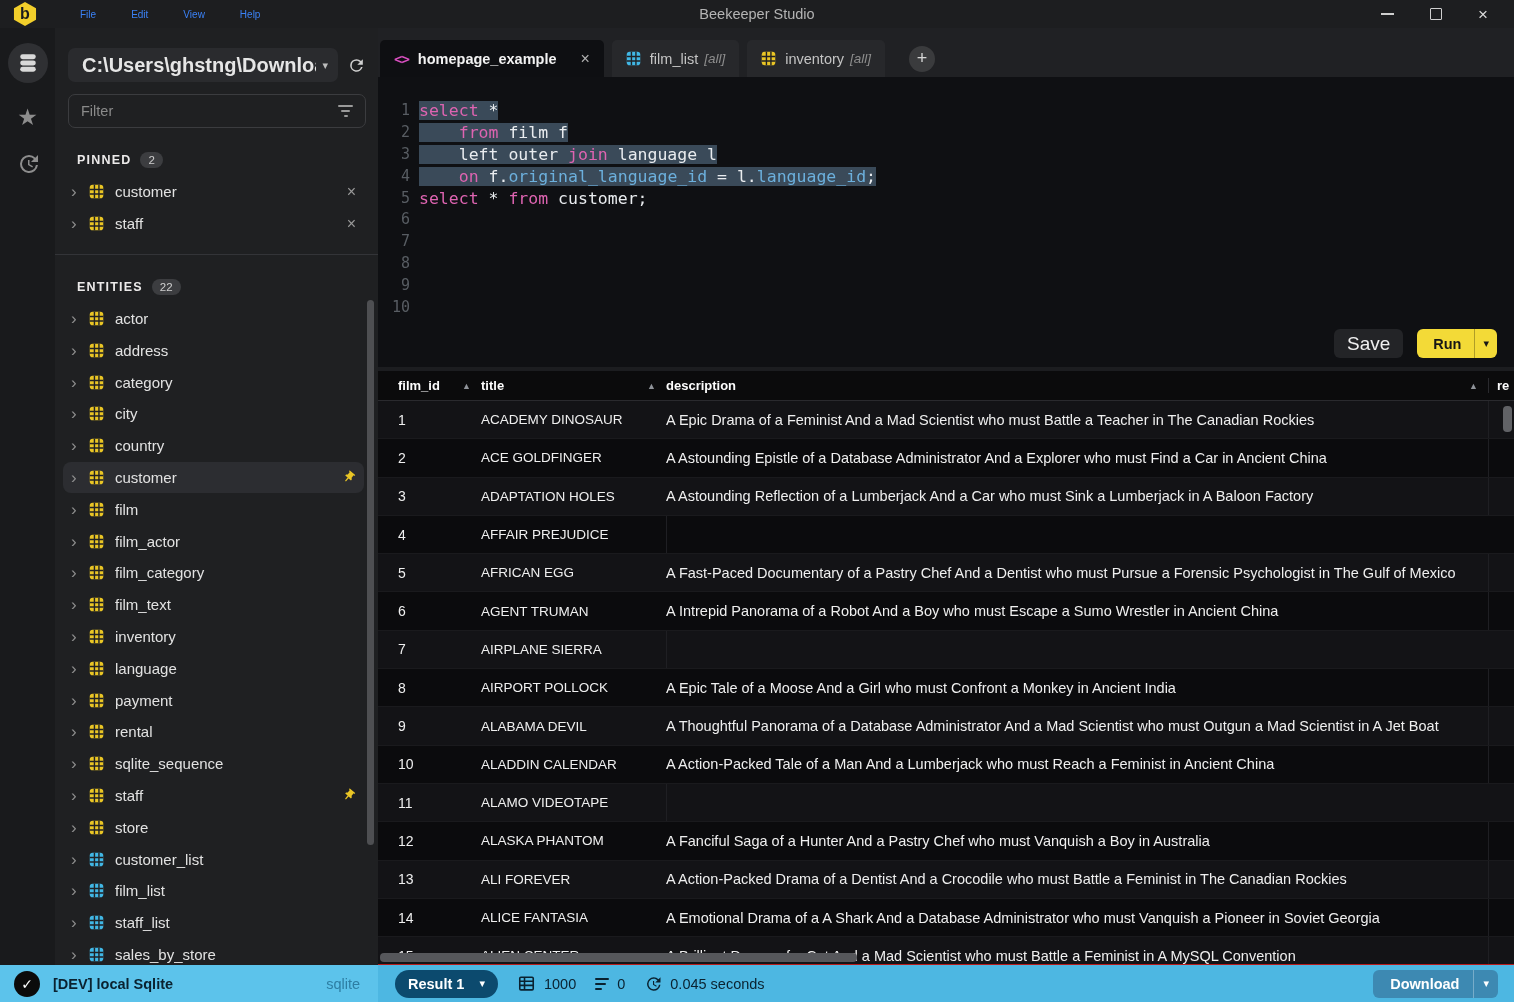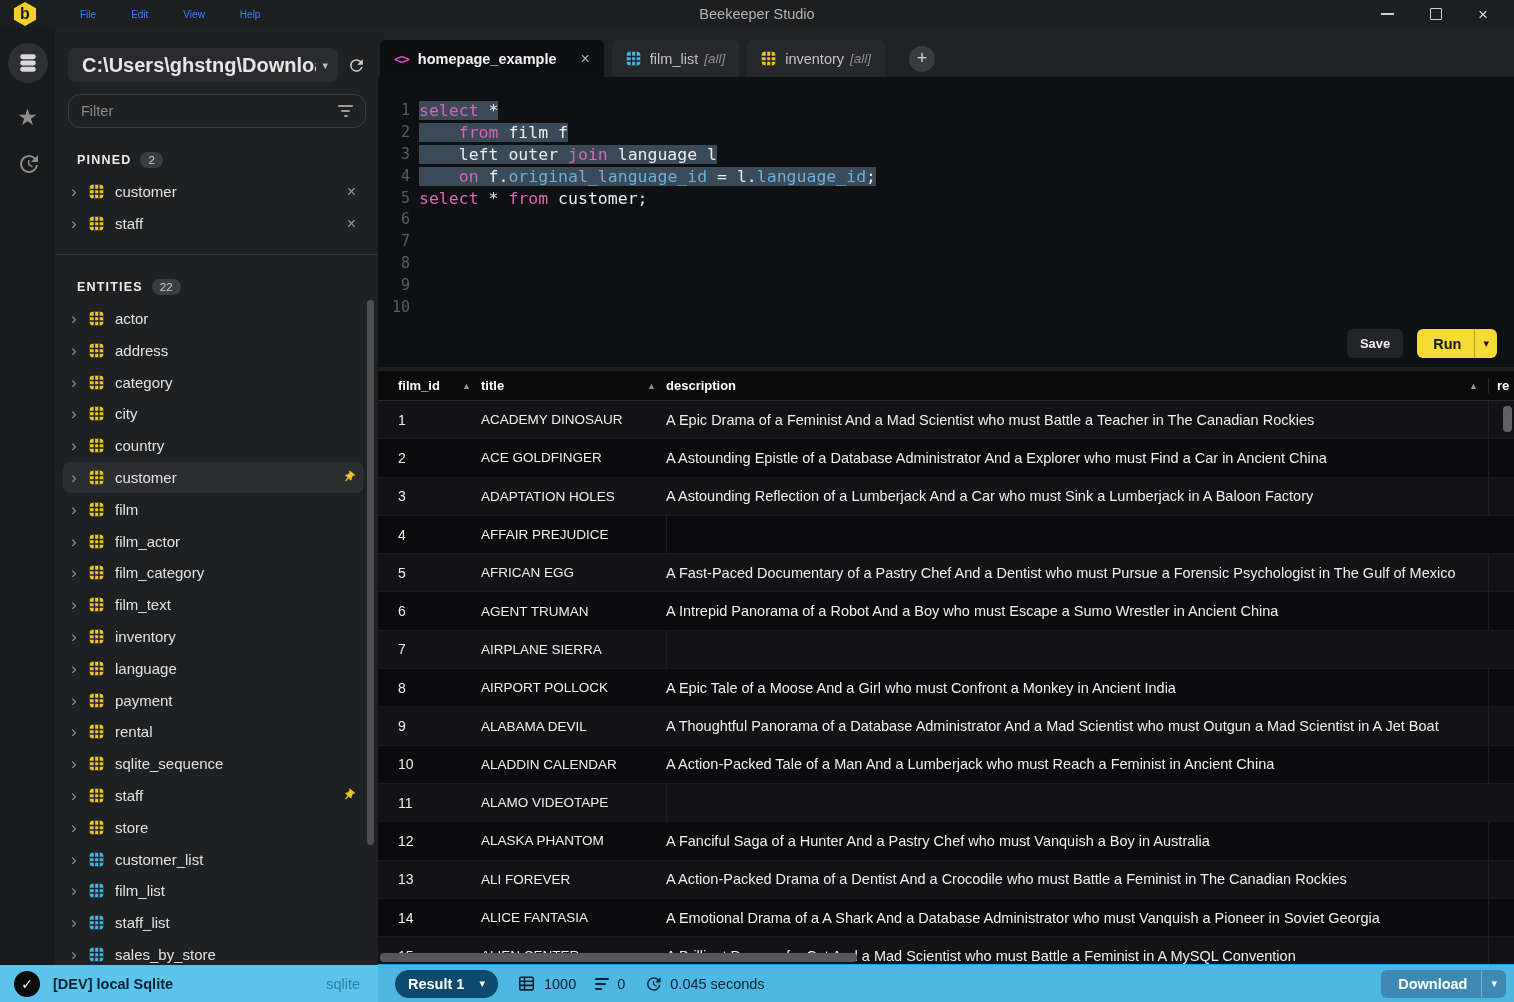--- a/index.html
+++ b/index.html
@@ -24,21 +24,21 @@
   .rail { width:55px; background:#191a1c; display:flex; flex-direction:column; align-items:center; padding-top:15px; }
   .rail-db { width:40px; height:40px; border-radius:50%; background:#2f3033; display:flex; align-items:center; justify-content:center; }
   .rail-ic { margin-top:23px; color:#8d8d8d; font-size:23px; line-height:1; }
 
   .sidebar { position:relative; width:323px; background:#1f2022; padding:20px 0 0 0; overflow:hidden; }
   .conn-row { display:flex; align-items:center; margin:0 12px 0 13px; gap:9px; }
   .conn-select { flex:1; height:34px; background:#2a2b2e; border-radius:7px; display:flex; align-items:center; padding:0 10px 0 14px; min-width:0; }
   .conn-text { color:#e6e6e6; font-size:20px; white-space:nowrap; overflow:hidden; flex:1;font-weight:bold; }
   .caret { color:#bdbdbd; font-size:11px; margin-left:6px; }
   .refresh-ic { flex:0 0 auto; display:flex; }
-  .filter-box { margin:12px 12px 0 13px; height:34px; border:1px solid #3b3c3f; border-radius:12px; display:flex; align-items:center; padding:0 12px; }
+  .filter-box { margin:12px 12px 0 13px; height:34px; border:1px solid #3b3c3f; border-radius:7px; display:flex; align-items:center; padding:0 12px; }
   .filter-box input { flex:1; background:transparent; border:none; outline:none; color:#dddddd; font-size:14.5px; font-family:inherit; }
   .filter-box input::placeholder { color:#8a8a8a; }
   .funnel { display:flex; flex-direction:column; align-items:center; gap:3px; }
   .funnel i { display:block; height:2px; background:#9a9a9a; border-radius:1px; }
   .funnel i:nth-child(1){ width:15px; } .funnel i:nth-child(2){ width:9px; } .funnel i:nth-child(3){ width:4px; }
 
   .sec-head { display:flex; align-items:center; gap:9px; margin:24px 0 6px 22px; }
   .sec-label { color:#eceaea; font-size:12.5px; font-weight:bold; letter-spacing:1.2px; }
   .badge { background:#3c3d40; color:#cfcfcf; font-size:11.5px; border-radius:9px; padding:2px 8px; }
   .side-divider { height:1px; background:#333438; margin:14px 0 2px 0; }
@@ -67,26 +67,26 @@
   .newtab { align-self:center; width:26px; height:26px; flex:0 0 26px; border-radius:50%; background:#3a3b3d; color:#d6d6d6; display:flex; align-items:center; justify-content:center; font-size:18px; margin-left:16px; }
 
   .editor { position:relative; height:290px; flex:0 0 290px; background:#0f1013; }
   .gutter { position:absolute; left:0; top:23px; width:32px; text-align:right; color:#585d63; font-family:"DejaVu Sans Mono",monospace; font-size:15px; }
   .gline { height:21.9px; line-height:21.9px; }
   .code { position:absolute; left:41px; top:23px; font-family:"DejaVu Sans Mono",monospace; font-size:16.5px; white-space:pre; }
   .cline { height:21.9px; line-height:21.9px; }
   .selbg { background:#3a4a59; }
   .tk-kw { color:#de64b1; } .tk-pl { color:#e9ecef; } .tk-fd { color:#6cb0dd; }
   .editor-actions { position:absolute; right:17px; bottom:9px; display:flex; gap:14px; }
-  .save-btn { height:29px; padding:0 13px; background:#232427; color:#f0f0f0; border:none; border-radius:6px; font-size:13px; font-weight:bold; font-family:inherit; }
+  .save-btn { height:29px; padding:0 13px; background:#232427; color:#f0f0f0; border:none; border-radius:6px; font-size:19px; font-weight:normal; font-family:inherit; }
   .run-split { height:29px; background:#f3da37; color:#161616; border-radius:6px; display:flex; align-items:center; font-weight:bold; font-size:14.5px; }
   .run-label { padding:0 13px 0 16px; }
   .run-caret { padding:0 8px; height:100%; display:flex; align-items:center; border-left:1px solid rgba(0,0,0,.28); color:#161616; font-size:11px; }
 
-  .results { position:relative; flex:1; min-height:0; background:#0ea5e9; border-top:4px solid #1c1d20; overflow:hidden; }
+  .results { position:relative; flex:1; min-height:0; background:#b91c1c; border-top:4px solid #1c1d20; overflow:hidden; }
   .thead, .trow { display:grid; grid-template-columns:83px 185px 1fr 26px; padding-left:20px; }
   .thead { height:30px; background:#0b0b0c; border-bottom:1px solid #2a2a2e; align-items:center; }
   .th { display:flex; align-items:center; justify-content:space-between; padding-right:10px; color:#fdfdfd; font-size:13px; font-weight:bold; overflow:hidden; }
   .th3 { border-left:1px solid #2a2a2e; padding-left:8px; justify-content:flex-start; }
   .sort-arrow { color:#8f9399; font-size:9px; }
   .tbody { height:563px; overflow:hidden; }
   .trow { height:38.3px; align-items:center; background:#131316; border-bottom:1px solid #1a1a1d; }
   .trow.alt { background:#0b0b0d; }
   .td { color:#efefef; overflow:hidden; white-space:nowrap; }
   .td0 { font-size:14px; }
@@ -102,21 +102,21 @@
   .sb-check { width:26px; height:26px; border-radius:50%; background:#0b0b0b; color:#ffffff; display:flex; align-items:center; justify-content:center; font-size:14px; font-weight:bold; }
   .sb-conn { font-weight:bold; }
   .sb-engine { margin-left:auto; margin-right:18px; color:#2d7ea3; }
   .sb-right { flex:1; background:#4db7e2; display:flex; align-items:center; gap:10px; padding-left:17px; }
   .sb-pill { height:28px; background:#0c4a6e; border-radius:14px; color:#ffffff; display:flex; align-items:center; padding:0 13px; gap:9px; font-weight:bold; }
   .sb-pill .caret { color:#ffffff; }
   .sb-metric { display:flex; align-items:center; gap:8px; margin-left:9px; }
   .sb-lines { display:flex; flex-direction:column; gap:3px; }
   .sb-lines i { display:block; height:2px; background:#0a2230; border-radius:1px; }
   .sb-lines i:nth-child(1){ width:14px; } .sb-lines i:nth-child(2){ width:11px; } .sb-lines i:nth-child(3){ width:7px; }
-  .download-btn { margin-left:auto; margin-right:8px; height:28px; background:#3d89b2; border-radius:6px; color:#ffffff; display:flex; align-items:center; font-weight:bold; }
+  .download-btn { margin-left:auto; margin-right:16px; height:28px; background:#3d89b2; border-radius:6px; color:#ffffff; display:flex; align-items:center; font-weight:bold; }
   .dl-label { padding:0 14px 0 17px; }
   .dl-caret { padding:0 9px; height:100%; display:flex; align-items:center; border-left:1px solid rgba(255,255,255,.3); font-size:11px; }
 </style>
 </head>
 <body>
 
 <div class="app">
 
   <div class="titlebar">
     <div class="logo">

